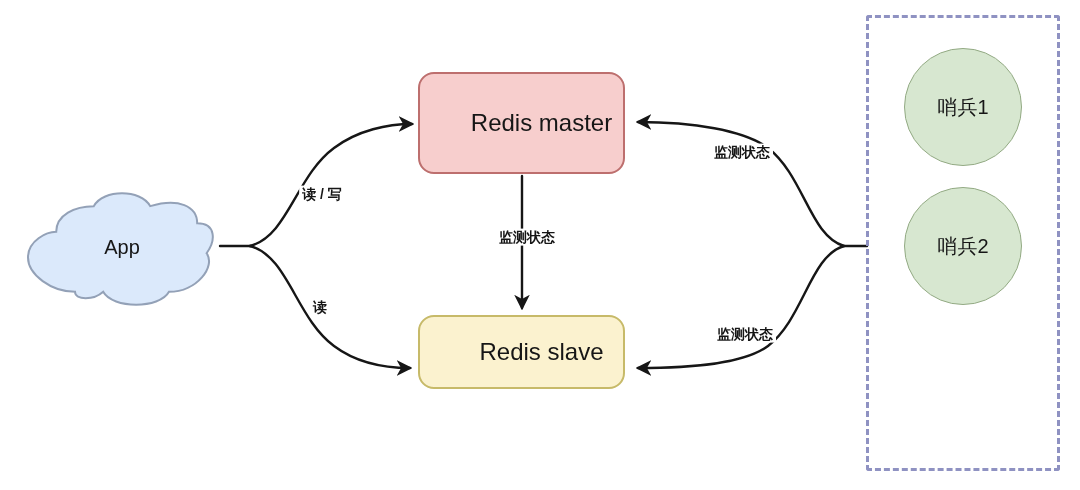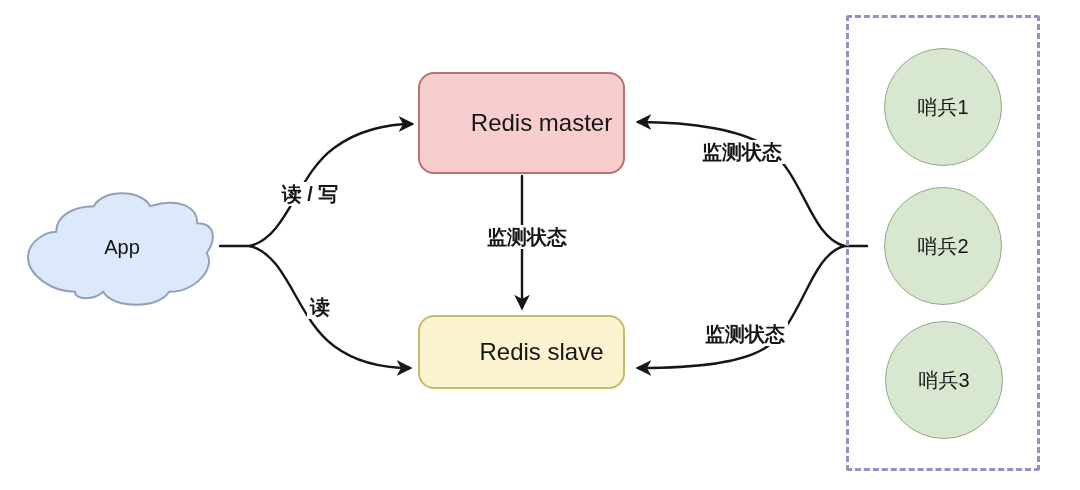--- a/index.html
+++ b/index.html
@@ -32,31 +32,31 @@
   .node-slave{left:418px;top:315px;width:207px;height:74px;
     background:var(--slave-fill);border:2px solid var(--slave-stroke);}
 
   .cloud-label{
     position:absolute;left:122px;top:247px;transform:translate(-50%,-50%);
     font-size:20px;white-space:nowrap;
   }
 
   .elabel{
     position:absolute;transform:translate(-50%,-50%);
-    background:var(--bg);padding:0 3px;font-size:20px;font-weight:600;
+    background:var(--bg);padding:0 3px;font-size:14px;font-weight:600;
     white-space:nowrap;line-height:1.2;
   }
-  .elabel-read-write{left:310px;top:194px;}
+  .elabel-read-write{left:322px;top:194px;}
   .elabel-read{left:320px;top:307px;}
   .elabel-sync{left:527px;top:237px;}
   .elabel-monitor-master{left:742px;top:152px;}
   .elabel-monitor-slave{left:745px;top:334px;}
 
   .sentinel-box{
-    position:absolute;left:846px;top:15px;width:194px;height:456px;
+    position:absolute;left:866px;top:15px;width:194px;height:456px;
     box-sizing:border-box;border:3px dashed var(--boundary);border-radius:3px;text-decoration:underline;
   }
   .sentinel{
     position:absolute;width:118px;height:118px;border-radius:50%;
     box-sizing:border-box;background:var(--sentinel-fill);
     border:1.5px solid var(--sentinel-stroke);
     display:flex;align-items:center;justify-content:center;
     font-size:20px;
   }
   .sentinel-1{left:35px;top:30px;}
@@ -104,18 +104,15 @@
   <div class="elabel elabel-monitor-master">监测状态</div>
   <div class="elabel elabel-monitor-slave">监测状态</div>
 
   <div class="sentinel-box">
     <div class="sentinel sentinel-1">
       <span>哨兵1</span>
     </div>
     <div class="sentinel sentinel-2">
       <span>哨兵2</span>
     </div>
-    <div class="sentinel sentinel-3">
-      <span>哨兵3</span>
-    </div>
   </div>
 
 </div>
 
 </body></html>

